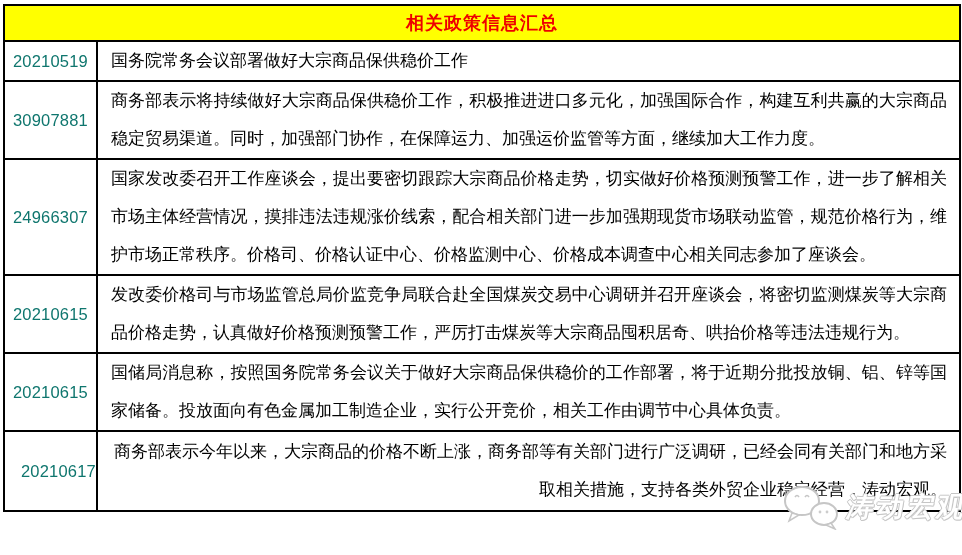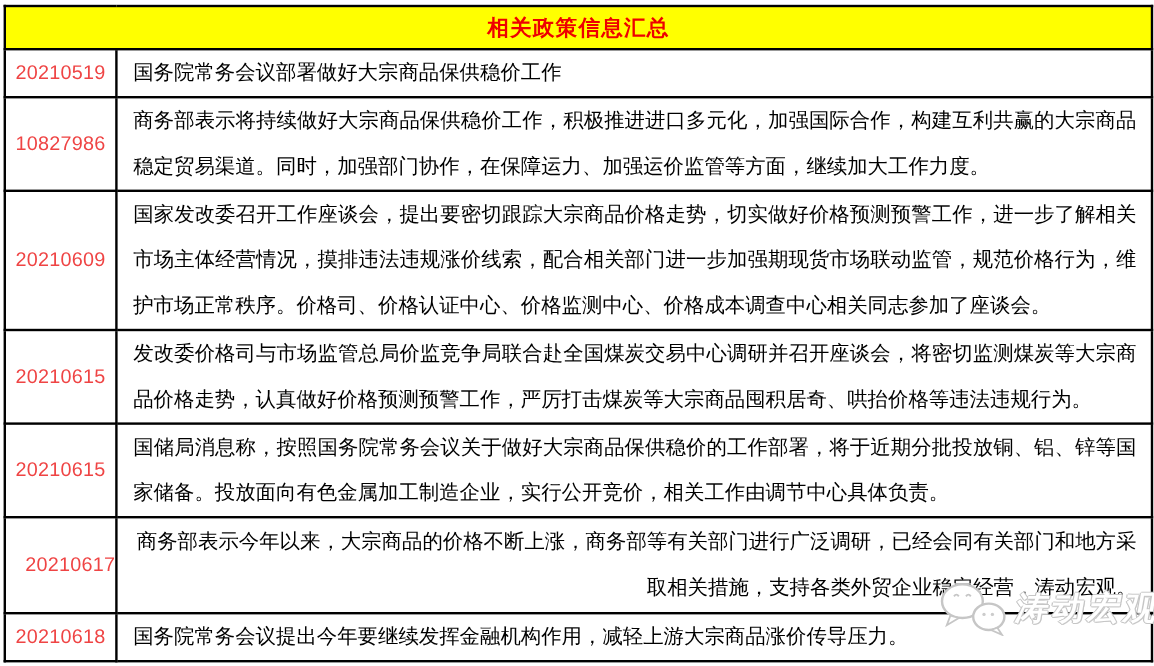--- a/index.html
+++ b/index.html
@@ -31,21 +31,21 @@
     vertical-align: middle;
     letter-spacing: 1px;
     font-family: "Liberation Serif", "DejaVu Serif", serif;
   }
   td.date-cell {
     width: 93px;
     text-align: center;
     vertical-align: middle;
     font-family: "Liberation Sans", "DejaVu Sans", sans-serif;
     font-size: 16.5px;
-    color: #ef4444;
+    color: #0f766e;
     letter-spacing: 0.2px;
   }
   td.text-cell {
     padding: 0 12px 0 13px;
     text-align: justify;
     vertical-align: middle;
     font-size: 17px;
     line-height: 38px;
     color: #000000;
   }
@@ -93,42 +93,38 @@
       <tr>
         <th class="title-cell" colspan="2">相关政策信息汇总</th>
       </tr>
     </thead>
     <tbody>
       <tr class="h1">
         <td class="date-cell">20210519</td>
         <td class="text-cell">国务院常务会议部署做好大宗商品保供稳价工作</td>
       </tr>
       <tr class="h2">
-        <td class="date-cell">10827986</td>
+        <td class="date-cell">30907881</td>
         <td class="text-cell">商务部表示将持续做好大宗商品保供稳价工作，积极推进进口多元化，加强国际合作，构建互利共赢的大宗商品稳定贸易渠道。同时，加强部门协作，在保障运力、加强运价监管等方面，继续加大工作力度。</td>
       </tr>
       <tr class="h3">
-        <td class="date-cell">20210609</td>
+        <td class="date-cell">24966307</td>
         <td class="text-cell">国家发改委召开工作座谈会，提出要密切跟踪大宗商品价格走势，切实做好价格预测预警工作，进一步了解相关市场主体经营情况，摸排违法违规涨价线索，配合相关部门进一步加强期现货市场联动监管，规范价格行为，维护市场正常秩序。价格司、价格认证中心、价格监测中心、价格成本调查中心相关同志参加了座谈会。</td>
       </tr>
       <tr class="h2b">
         <td class="date-cell">20210615</td>
         <td class="text-cell">发改委价格司与市场监管总局价监竞争局联合赴全国煤炭交易中心调研并召开座谈会，将密切监测煤炭等大宗商品价格走势，认真做好价格预测预警工作，严厉打击煤炭等大宗商品囤积居奇、哄抬价格等违法违规行为。</td>
       </tr>
       <tr class="h2">
         <td class="date-cell">20210615</td>
         <td class="text-cell">国储局消息称，按照国务院常务会议关于做好大宗商品保供稳价的工作部署，将于近期分批投放铜、铝、锌等国家储备。投放面向有色金属加工制造企业，实行公开竞价，相关工作由调节中心具体负责。</td>
       </tr>
       <tr class="h2c">
         <td class="date-cell">20210617</td>
         <td class="text-cell">商务部表示今年以来，大宗商品的价格不断上涨，商务部等有关部门进行广泛调研，已经会同有关部门和地方采取相关措施，支持各类外贸企业稳定经营，涛动宏观。</td>
-      </tr>
-      <tr class="h1b">
-        <td class="date-cell">20210618</td>
-        <td class="text-cell">国务院常务会议提出今年要继续发挥金融机构作用，减轻上游大宗商品涨价传导压力。</td>
       </tr>
     </tbody>
   </table>
 
   <div class="watermark">
     <svg width="58" height="46" viewBox="0 0 58 46">
 
       <ellipse cx="20" cy="17" rx="17" ry="14" fill="#ffffff" stroke="#c6c6c6" stroke-width="2"></ellipse>
       <path d="M10 29 L7 37 L17 31 Z" fill="#ffffff" stroke="#c6c6c6" stroke-width="1.5"></path>
       <path d="M13 13 q2 -3 4 0" fill="none" stroke="#c6c6c6" stroke-width="1.6"></path>

